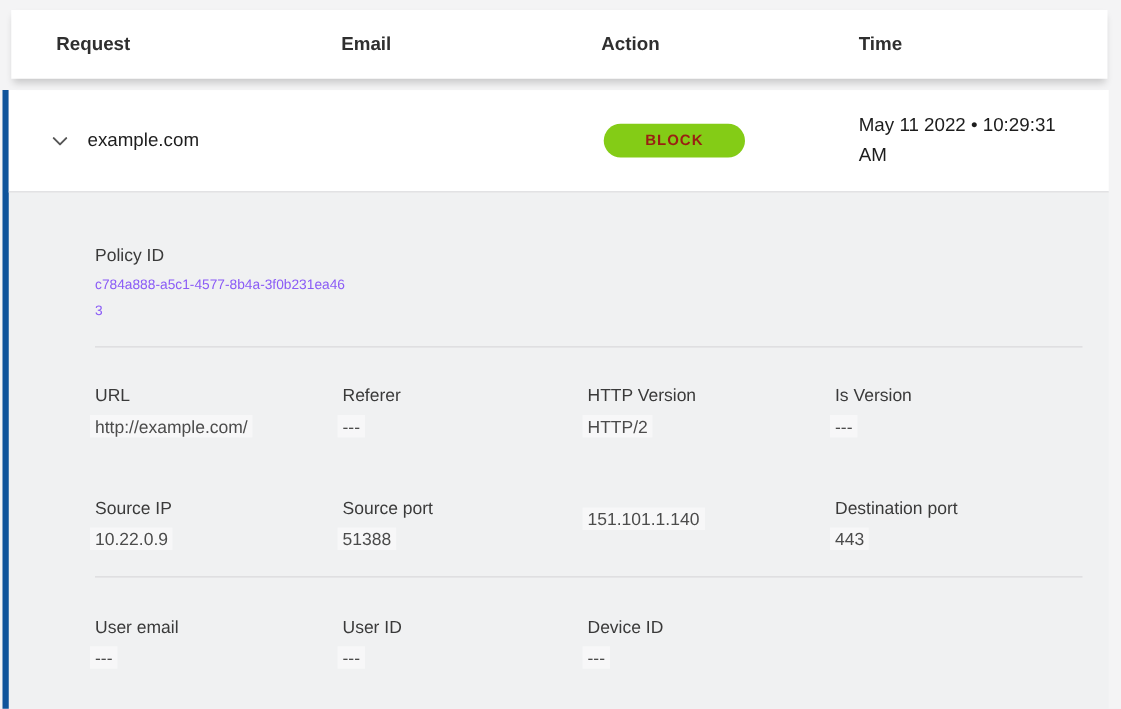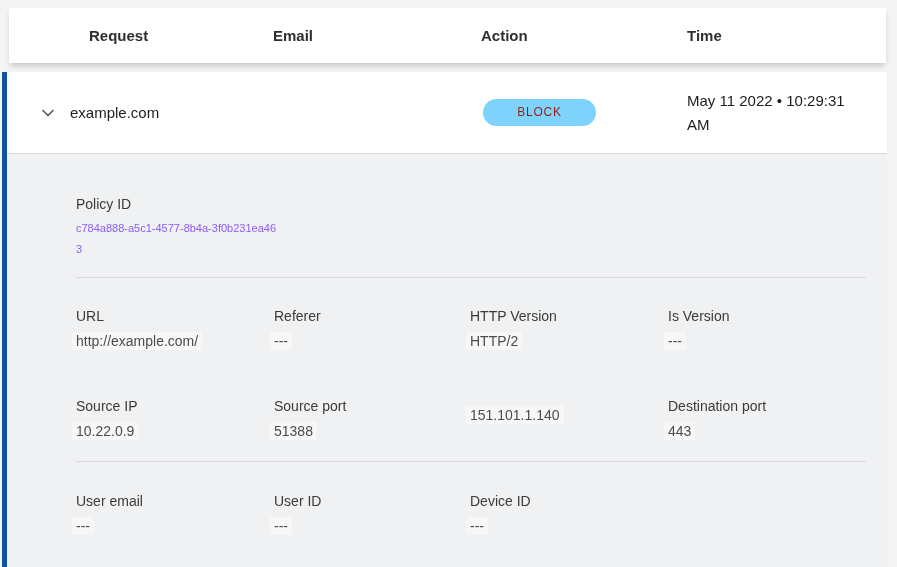--- a/index.html
+++ b/index.html
@@ -17,21 +17,21 @@
     background: #ffffff;
     display: grid;
     grid-template-columns: 264px 208px 206px 1fr;
     align-items: center;
     box-shadow: 0 4px 6px -1px rgba(0,0,0,0.18);
     z-index: 2;
   }
   .header-cell {
     font-size: 15px; font-weight: bold; color: #2f2f2f;
   }
-  .header-cell.first { padding-left: 80px; }
+  .header-cell.first { padding-left: 36px; }
 
   
   .body-section {
     position: absolute; left: 2px; top: 72px;
     width: 885px; height: 499px;
     border-left: 5px solid #0f549b;
     background: #f0f1f2;
     z-index: 1;
   }
   .log-row {
@@ -45,23 +45,23 @@
   }
   .cell-request {
     padding-left: 33px;
     display: flex; align-items: center; gap: 14px;
     font-size: 15px; color: #1d1d1d;
   }
   .chevron { width: 16px; height: 16px; flex: 0 0 16px; display: inline-flex; }
   .badge-block {
     display: inline-block;
     margin-left: 2px;
-    background: #7dd3fc;
+    background: #84cc16;
     color: #9a1f12;
-    font-size: 12px; font-weight: normal;
+    font-size: 12px; font-weight: bold;
     letter-spacing: 0.8px;
     line-height: 15px;
     padding: 6px 0;
     width: 113px;
     text-align: center;
     border-radius: 14px;
   }
   .cell-time {
     font-size: 15px; color: #1d1d1d;
     line-height: 24px;

